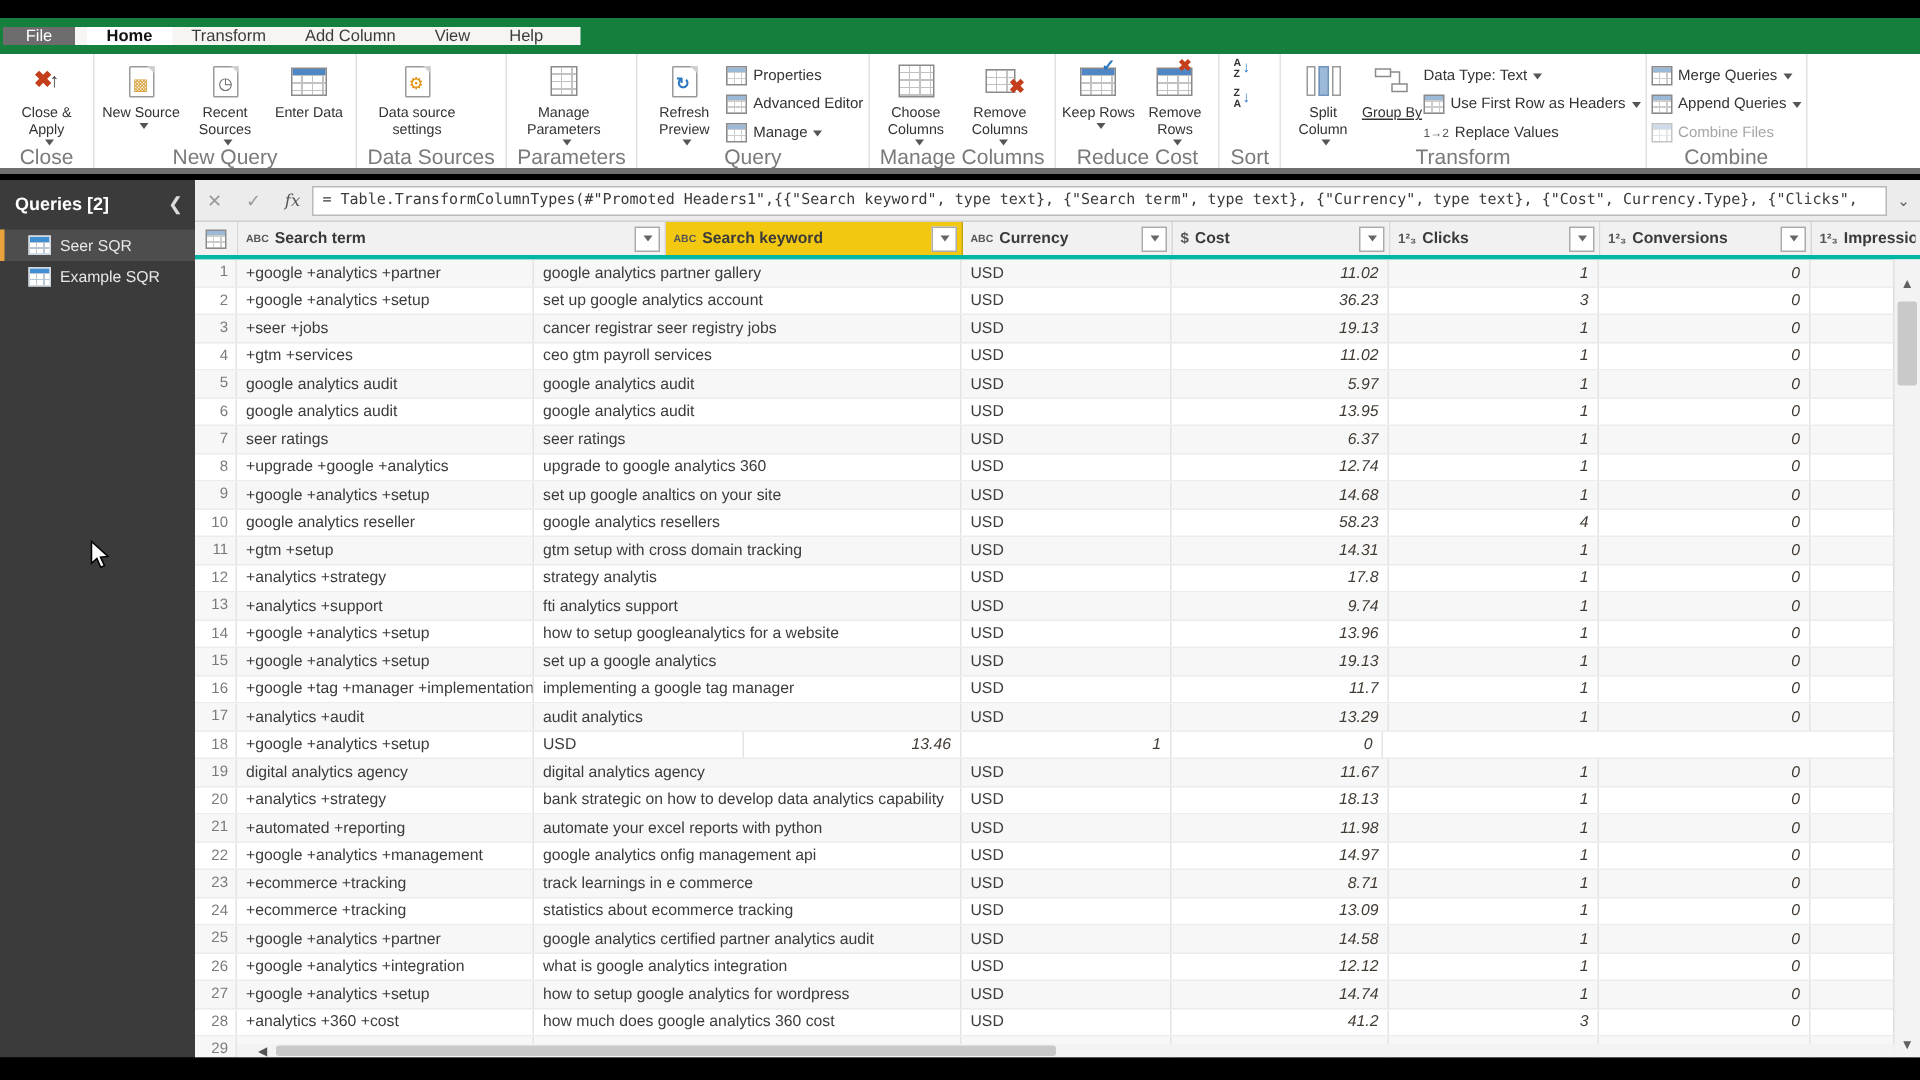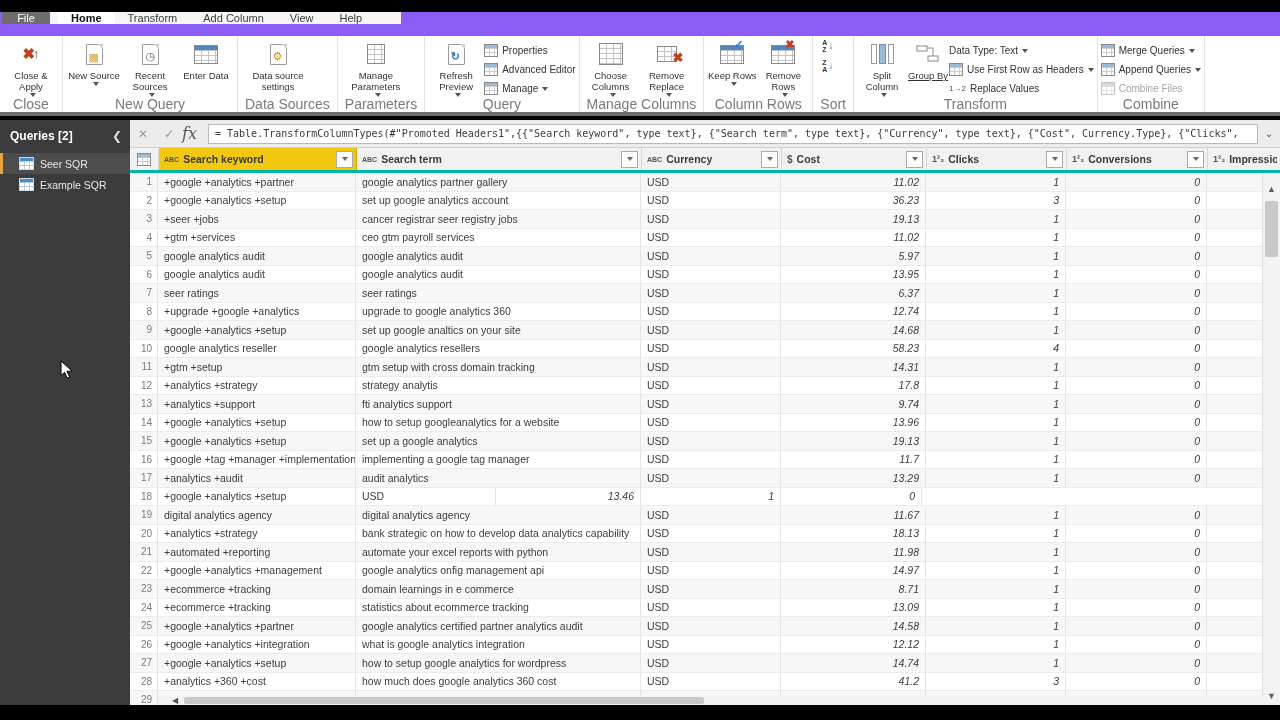--- a/index.html
+++ b/index.html
@@ -1,22 +1,22 @@
 <!DOCTYPE html>
 <html><head>
 <meta charset="utf-8">
 <style>
   html,body{margin:0;padding:0;background:#000;}
   .app{position:relative;width:1280px;height:720px;background:#000;overflow:hidden;
        font-family:"Liberation Sans",sans-serif;-webkit-font-smoothing:antialiased;}
 
   
-  .tabstrip{position:absolute;left:0;top:12px;width:1280px;height:24px;background:#8b5cf6;display:flex;align-items:flex-start;}
+  .tabstrip{position:absolute;left:0;top:12px;width:1280px;height:24px;background:#15803d;display:flex;align-items:center;}
   .file-btn{width:48px;margin-left:2px;background:#6d6d6d;color:#fff;font-size:11px;display:flex;align-items:center;justify-content:center;cursor:default;}
-  .tabs-light{display:flex;background:#f6f5f3;align-items:stretch;padding-left:8px;padding-right:26px;}
+  .tabs-light{display:flex;background:#f6f5f3;align-items:stretch;padding-left:8px;padding-right:12px;}
   .tab{padding:0 13px;font-size:11px;color:#3b3b3b;display:flex;align-items:center;white-space:nowrap;}
   .tab.sel{font-weight:bold;color:#111;background:#fff;}
 
   
   .ribbon{position:absolute;left:0;top:36px;width:1280px;height:80px;background:#fff;border-bottom:4px solid #6f6f6f;display:flex;box-sizing:border-box;}
   .rgroup{display:flex;flex-direction:column;border-right:1px solid #e2e2e2;box-sizing:border-box;padding:0 3px;}
   .rg-body{flex:1;display:flex;align-items:flex-start;}
   .rg-label{height:14px;text-align:center;font-size:14px;color:#7a7a7a;line-height:13px;white-space:nowrap;padding:0 4px;}
   .bb{width:56px;display:flex;flex-direction:column;align-items:center;text-align:center;font-size:9.5px;line-height:1.15;color:#333;padding-top:3px;cursor:default;}
   .bb .ic{height:30px;display:flex;align-items:center;justify-content:center;margin-bottom:2px;position:relative;}
@@ -41,21 +41,21 @@
        repeating-linear-gradient(to bottom,rgba(0,0,0,0) 0 3px,#ccc 3px 4px),
        repeating-linear-gradient(to right,rgba(0,0,0,0) 0 4px,#ccc 4px 5px);}
   .sortbtn{display:flex;flex-direction:column;align-items:center;font-size:7px;color:#333;line-height:1;margin:3px 6px 0 6px;}
   .sortbtn .pair{display:flex;align-items:center;margin-bottom:3px;}
   .sortbtn .letters{display:flex;flex-direction:column;font-weight:bold;}
   .sortbtn .arr{color:#2b79c2;font-size:10px;margin-left:1px;}
 
   
   .fbar{position:absolute;left:130px;top:120px;width:1150px;height:28px;background:#ececec;border-bottom:1px solid #cfcfcf;display:flex;align-items:center;box-sizing:border-box;}
   .fbtn{width:26px;text-align:center;font-size:12px;color:#9a9a9a;}
-  .fx{font-style:italic;font-family:"DejaVu Serif",serif;color:#555;font-size:16px;width:26px;text-align:left;}
+  .fx{font-style:italic;font-family:"DejaVu Serif",serif;color:#555;font-size:11px;width:26px;text-align:center;}
   .finput{flex:1;height:20px;background:#fff;border:1px solid #b9b9b9;display:flex;align-items:center;overflow:hidden;
           font-family:"DejaVu Sans Mono",monospace;font-size:10px;color:#3a3a3a;white-space:nowrap;padding-left:6px;box-sizing:border-box;}
   .fchev{width:22px;text-align:center;color:#555;font-size:10px;}
 
   
   .sidebar{position:absolute;left:0;top:120px;width:130px;height:585px;background:#3b3b3b;}
   .sb-head{display:flex;align-items:flex-start;justify-content:space-between;padding:9px 8px 10px 10px;color:#fff;font-size:12px;font-weight:bold;gap:20px;}
   .sb-collapse{color:#ddd;font-size:12px;font-weight:normal;cursor:default;}
   .qitem{display:flex;align-items:center;height:21px;padding-left:19px;color:#e8e8e8;font-size:10.5px;position:relative;cursor:default;}
   .qitem.sel{background:#4d4d4d;}
@@ -232,21 +232,21 @@
               <span class="tblic plain" style="height:20px;"></span>
             </span>
           <span>Choose Columns</span>
             <span class="caret"></span>
         </div>
         <div class="bb">
           <span class="ic">
               <span class="tblic plain" style="height:14px;width:18px;"></span>
               <span class="mk" style="left:16px;top:12px;color:#c43e1c;font-weight:bold;font-size:13px;">✖</span>
             </span>
-          <span>Remove Replace</span>
+          <span>Remove Columns</span>
             <span class="caret"></span>
         </div>
       </div>
       <div class="rg-label">Manage Columns</div>
     </div>
 
     <div class="rgroup">
       <div class="rg-body">
         <div class="bb" style="width:50px;">
           <span class="ic">
@@ -258,21 +258,21 @@
         </div>
         <div class="bb" style="width:52px;">
           <span class="ic">
               <span class="tblic"></span>
               <span class="mk" style="left:14px;top:0px;color:#c43e1c;font-weight:bold;">✖</span>
             </span>
           <span>Remove Rows</span>
             <span class="caret"></span>
         </div>
       </div>
-      <div class="rg-label">Column Rows</div>
+      <div class="rg-label">Reduce Cost</div>
     </div>
 
     <div class="rgroup">
       <div class="rg-body" style="flex-direction:column;">
         <div class="sortbtn">
           <span class="pair">
               <span class="letters">
                 <span>A</span>
                 <span>Z</span>
               </span>
@@ -381,34 +381,34 @@
       <span class="qic"></span>
       <span>Example SQR</span>
     </div>
   </div>
 
   <div class="grid">
     <div class="hrow">
       <div class="corner">
         <span class="mini" style="margin:0;"></span>
       </div>
+      <div class="hcell c-term">
+        <span class="typeic">ABC</span>
+        <span class="tname">Search term</span>
+        <span class="filterbox">
+            <span class="fb-caret"></span>
+          </span>
+      </div>
       <div class="hcell c-kw selected">
         <span class="typeic">ABC</span>
         <span class="tname">Search keyword</span>
         <span class="filterbox">
             <span class="fb-caret"></span>
           </span>
       </div>
-      <div class="hcell c-term">
-        <span class="typeic">ABC</span>
-        <span class="tname">Search term</span>
-        <span class="filterbox">
-            <span class="fb-caret"></span>
-          </span>
-      </div>
       <div class="hcell c-cur">
         <span class="typeic">ABC</span>
         <span class="tname">Currency</span>
         <span class="filterbox">
             <span class="fb-caret"></span>
           </span>
       </div>
       <div class="hcell c-cost">
         <span class="typeic" style="font-size:10px;">$</span>
         <span class="tname">Cost</span>
@@ -652,21 +652,21 @@
           <div class="dcell c-term">google analytics onfig management api</div>
           <div class="dcell c-cur">USD</div>
           <div class="dcell num c-cost">14.97</div>
           <div class="dcell num c-clicks">1</div>
           <div class="dcell num c-conv">0</div>
           <div class="dcell c-imp"></div>
         </div>
         <div class="drow">
           <div class="dcell rownum c-num">23</div>
           <div class="dcell c-kw">+ecommerce +tracking</div>
-          <div class="dcell c-term">domain learnings in e commerce</div>
+          <div class="dcell c-term">track learnings in e commerce</div>
           <div class="dcell c-cur">USD</div>
           <div class="dcell num c-cost">8.71</div>
           <div class="dcell num c-clicks">1</div>
           <div class="dcell num c-conv">0</div>
           <div class="dcell c-imp"></div>
         </div>
         <div class="drow">
           <div class="dcell rownum c-num">24</div>
           <div class="dcell c-kw">+ecommerce +tracking</div>
           <div class="dcell c-term">statistics about ecommerce tracking</div>

